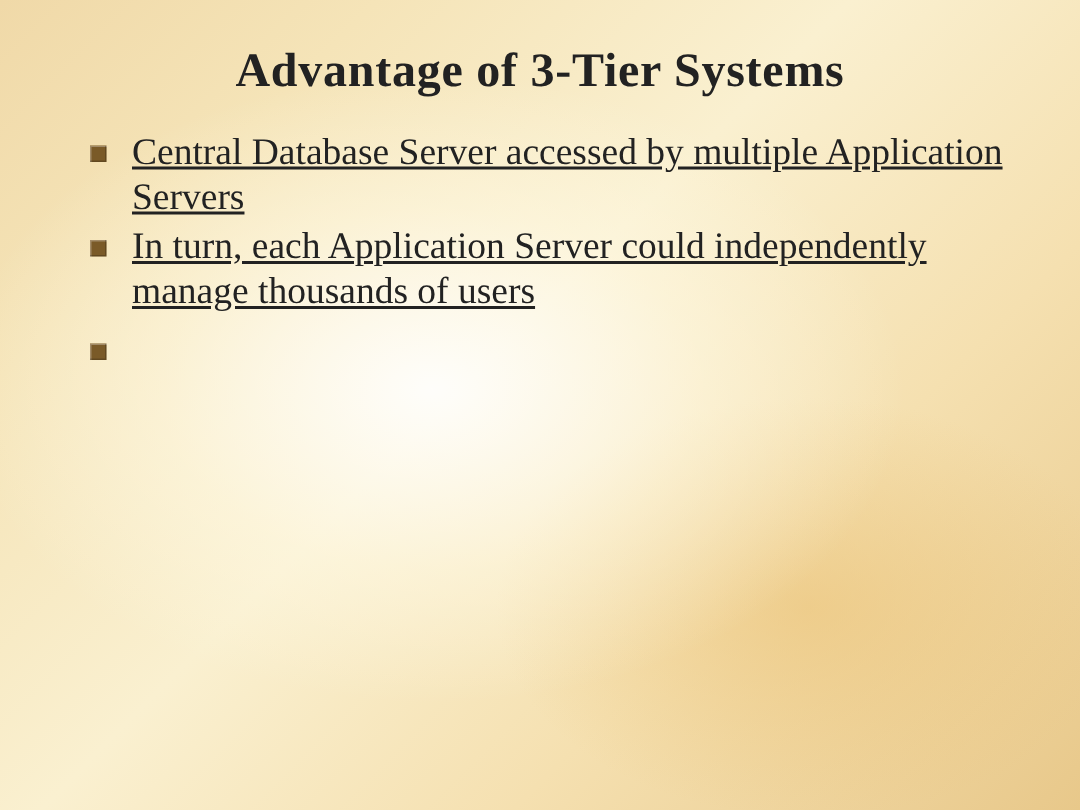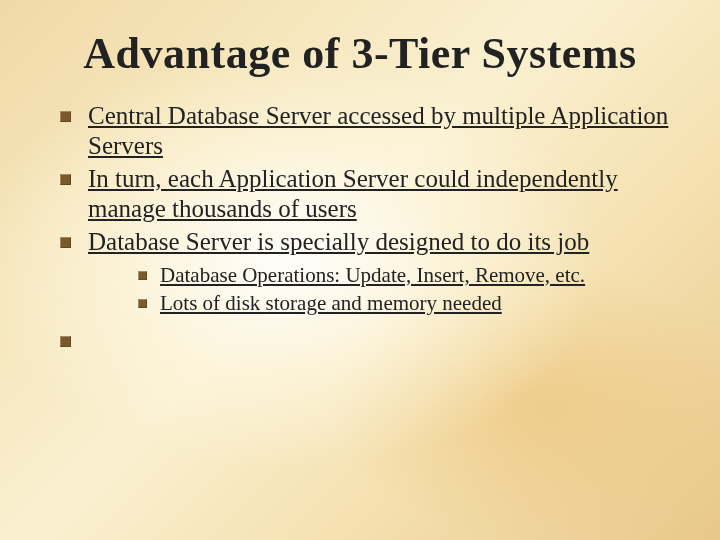--- a/index.html
+++ b/index.html
@@ -16,21 +16,21 @@
     box-sizing: border-box;
     position: relative;
     background:
       radial-gradient(ellipse 450px 300px at 40% 48%, rgba(255,255,255,0.9) 0%, rgba(255,250,230,0.5) 40%, rgba(245,220,160,0) 70%),
       radial-gradient(ellipse 300px 200px at 75% 75%, rgba(235,195,120,0.6) 0%, rgba(235,195,120,0) 70%),
       linear-gradient(135deg, #f0d9a8 0%, #f5e4b8 20%, #faf0d0 45%, #f5e0b0 70%, #e8c88a 100%);
     padding: 28px 50px 40px 50px;
     color: #222;
   }
   .title {
-    font-size: 44px;
+    font-size: 32px;
     font-weight: bold;
     text-align: center;
     margin: 0 0 22px 0;
     letter-spacing: 0.5px;
   }
   ul.top {
     list-style: none;
     margin: 0;
     padding: 0 0 0 4px;
   }
@@ -82,28 +82,17 @@
   <h1 class="title">Advantage of 3-Tier Systems</h1>
 
   <ul class="top">
     <li>
       <span>Central Database Server accessed by multiple Application Servers</span>
     </li>
     <li>
       <span>In turn, each Application Server could independently manage thousands of users</span>
     </li>
     <li>
-      <span>Database Server is specially designed to do its job</span>
-      <ul class="sub">
-        <li>
-          <span>Database Operations: Update, Insert, Remove, etc.</span>
-        </li>
-        <li>
-          <span>Lots of disk storage and memory needed</span>
-        </li>
-      </ul>
-    </li>
-    <li>
       <ul class="sub">
       </ul>
     </li>
   </ul>
 </div>
 
 </body></html>

